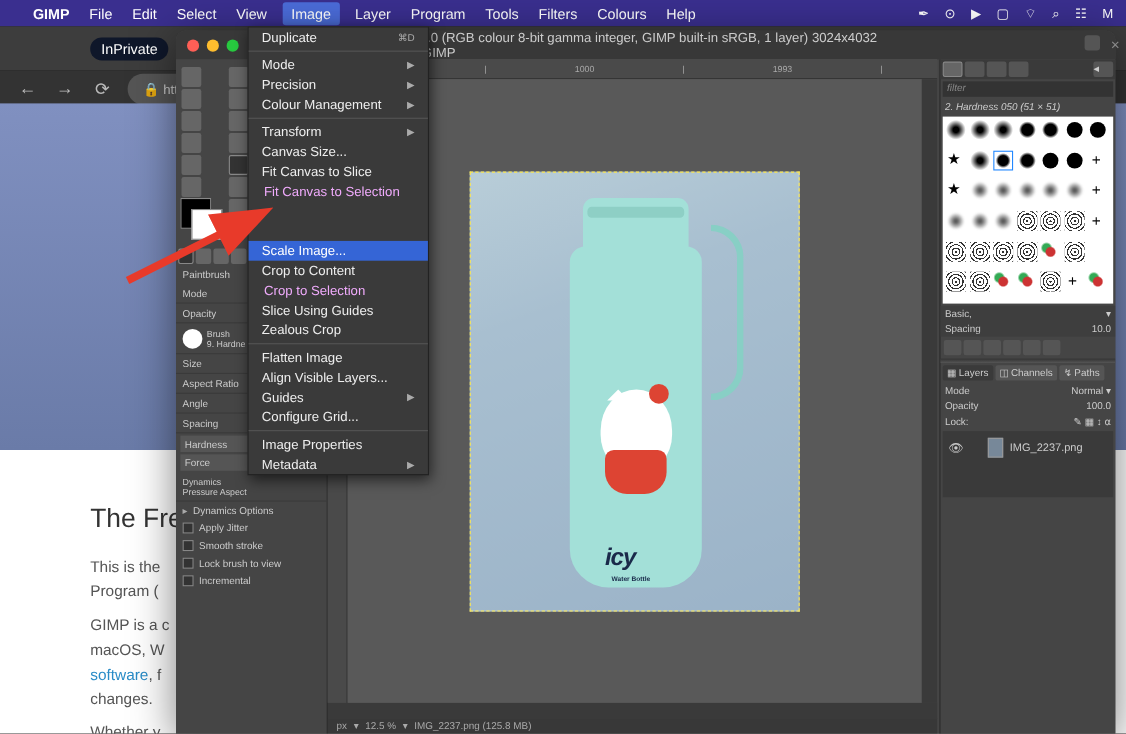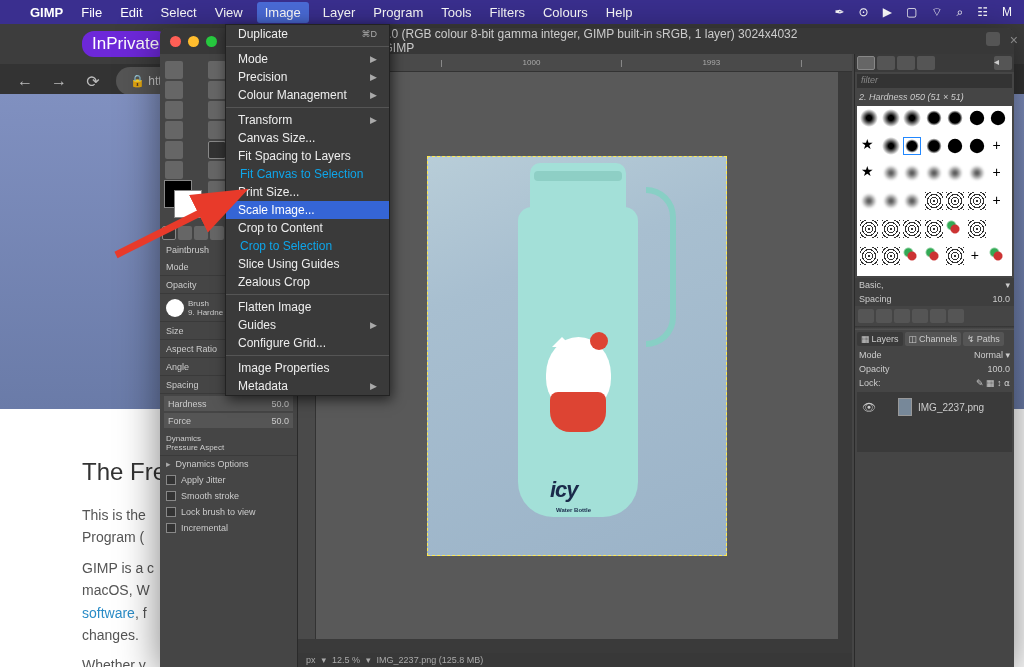--- a/index.html
+++ b/index.html
@@ -6,21 +6,21 @@
 body { width:1024px; height:667px; background:#1e1e1e; overflow:hidden; position:relative; }
 
 
 .mac-bar { height:24px; background:#3a2f8f; display:flex; align-items:center; padding:0 12px; color:#fff; font-size:13px; gap:18px; }
 .mac-bar .app { font-weight:600; }
 .mac-bar .spacer { flex:1; }
 .mac-icons { display:flex; gap:14px; align-items:center; font-size:12px; }
 
 
 .browser-bar { height:40px; background:#3d3d3d; display:flex; align-items:center; padding:0 14px; gap:12px; }
-.inprivate { background:#6d28d9; color:#fff; font-size:17px; padding:3px 10px; border-radius:12px; }
+.inprivate { background:#0f172a; color:#fff; font-size:13px; padding:3px 10px; border-radius:12px; }
 .nav-btn { color:#bbb; width:22px; text-align:center; font-size:16px; }
 .url-bar { flex:1; height:28px; background:#555; border-radius:14px; display:flex; align-items:center; padding:0 14px; color:#ccc; font-size:12px; max-width:300px; }
 
 
 .bk-bar { height:30px; background:#2e2e2e; display:flex; align-items:center; padding:0 14px; gap:14px; font-size:11px; color:#ddd; }
 .bk-item { display:flex; align-items:center; gap:5px; }
 .bk-icon { width:14px; height:14px; border-radius:3px; display:inline-block; }
 
 
 .web-back { position:absolute; top:94px; left:0; right:0; bottom:0; background:linear-gradient(180deg,#8090c0 0%,#6a7ba8 55%,#fff 55%,#fff 100%); }
@@ -43,38 +43,38 @@
 
 .options { position:absolute; top:26px; left:0; width:138px; bottom:0; background:#454545; color:#ccc; font-size:10px; border-right:1px solid #2a2a2a;text-decoration:underline; }
 .opt-row { display:flex; justify-content:space-between; align-items:center; padding:3px 6px; border-bottom:1px solid #3a3a3a; height:18px; }
 .opt-slide { height:15px; background:#555; margin:2px 4px; display:flex; align-items:center; justify-content:space-between; padding:0 4px; font-size:9px; }
 .opt-chk { display:flex; align-items:center; gap:5px; padding:3px 6px; }
 .opt-chk .box { width:10px; height:10px; border:1px solid #888; background:#333; }
 
 
 .menu-drop { position:absolute; top:24px; left:225px; width:165px; background:#3a3a3a; border:1px solid #222; box-shadow:2px 4px 12px rgba(0,0,0,.6); z-index:50; }
 .menu-item { display:flex; justify-content:space-between; align-items:center; padding:4px 12px; font-size:12px; color:#eee; height:18px; }
-.menu-item.dis { color:#0ea5e9;padding-left:14px; }
-.menu-item.sel { background:#3565d6; color:#fff; }
+.menu-item.dis { color:#f0abfc;padding-left:14px; }
+.menu-item.sel { background:#3565d6; color:#fff;margin-top:36px; }
 .menu-sep { height:1px; background:#555; margin:3px 0; }
 .menu-arrow { color:#aaa; font-size:9px; }
 
 
 .mac-bar .hl { background:#4b6cd9; padding:3px 8px; margin:-3px -4px; border-radius:3px; }
 
 
 .red-arrow { position:absolute; top:175px; left:106px; width:150px; height:90px; z-index:60; pointer-events:none; }
 
 
 .canvas-area { position:absolute; top:26px; left:138px; right:162px; bottom:28px; background:#555; }
 .ruler-h { position:absolute; top:0; left:18px; right:0; height:18px; background:#4a4a4a; border-bottom:1px solid #333; font-size:8px; color:#aaa; display:flex; align-items:center; gap:80px; padding-left:40px; }
 .ruler-v { position:absolute; top:18px; left:0; width:18px; bottom:0; background:#4a4a4a; border-right:1px solid #333; }
 .canvas-inner { position:absolute; top:18px; left:18px; right:14px; bottom:0; background:#595959; display:flex; align-items:center; justify-content:center; overflow:hidden; }
 .image-canvas { width:300px; height:400px; background:linear-gradient(160deg,#b8cdd8 0%,#a8bfd0 30%,#9bb3c8 100%); border:1px dashed #ffe94f; position:relative; }
-.bottle { position:absolute; top:0; left:70px; width:160px; height:370px; }
+.bottle { position:absolute; top:17px; left:70px; width:160px; height:370px; }
 .bottle-body { position:absolute; top:50px; left:20px; width:120px; height:310px; background:#a3e0d8; border-radius:14px 14px 35px 35px; }
 .bottle-cap { position:absolute; top:6px; left:32px; width:96px; height:52px; background:#a3e0d8; border-radius:10px 10px 6px 6px; }
 .bottle-cap::before { content:''; position:absolute; top:8px; left:4px; right:4px; height:10px; background:#8ecfc5; border-radius:4px; }
 .strap { position:absolute; top:30px; right:-18px; width:30px; height:160px; border:6px solid #88cfc5; border-left:none; border-radius:0 30px 30px 0; }
 .kitty { position:absolute; top:180px; left:48px; width:65px; height:75px; background:#fff; border-radius:50% 50% 45% 45%; }
 .kitty::before { content:''; position:absolute; top:-10px; left:6px; width:0; height:0; border:10px solid transparent; border-bottom-color:#fff; }
 .kitty::after { content:''; position:absolute; top:-10px; right:6px; width:0; height:0; border:10px solid transparent; border-bottom-color:#fff; }
 .kitty-flower { position:absolute; top:175px; left:92px; width:18px; height:18px; background:#d43; border-radius:50%; }
 .kitty-dress { position:absolute; top:235px; left:52px; width:56px; height:40px; background:#d43; border-radius:8px 8px 20px 20px; }
 .icy-text { position:absolute; bottom:24px; left:52px; font-size:22px; font-weight:900; font-style:italic; color:#1a2a4a; letter-spacing:-1px; font-family:Arial,sans-serif; }
@@ -452,46 +452,46 @@
     </div>
   <div class="menu-sep"></div>
   <div class="menu-item">
       <span>Transform</span>
       <span class="menu-arrow">▶</span>
     </div>
   <div class="menu-item">
       <span>Canvas Size...</span>
     </div>
   <div class="menu-item">
-      <span>Fit Spacing to Layers</span>
+      <span>Fit Canvas to Slice</span>
     </div>
   <div class="menu-item dis">
       <span>Fit Canvas to Selection</span>
     </div>
-  <div class="menu-item">
-      <span>Print Size...</span>
-    </div>
   <div class="menu-item sel">
       <span>Scale Image...</span>
     </div>
   <div class="menu-item">
       <span>Crop to Content</span>
     </div>
   <div class="menu-item dis">
       <span>Crop to Selection</span>
     </div>
   <div class="menu-item">
       <span>Slice Using Guides</span>
     </div>
   <div class="menu-item">
       <span>Zealous Crop</span>
     </div>
   <div class="menu-sep"></div>
   <div class="menu-item">
       <span>Flatten Image</span>
+    </div>
+  <div class="menu-item">
+      <span>Align Visible Layers...</span>
     </div>
   <div class="menu-item">
       <span>Guides</span>
       <span class="menu-arrow">▶</span>
     </div>
   <div class="menu-item">
       <span>Configure Grid...</span>
     </div>
   <div class="menu-sep"></div>
   <div class="menu-item">

